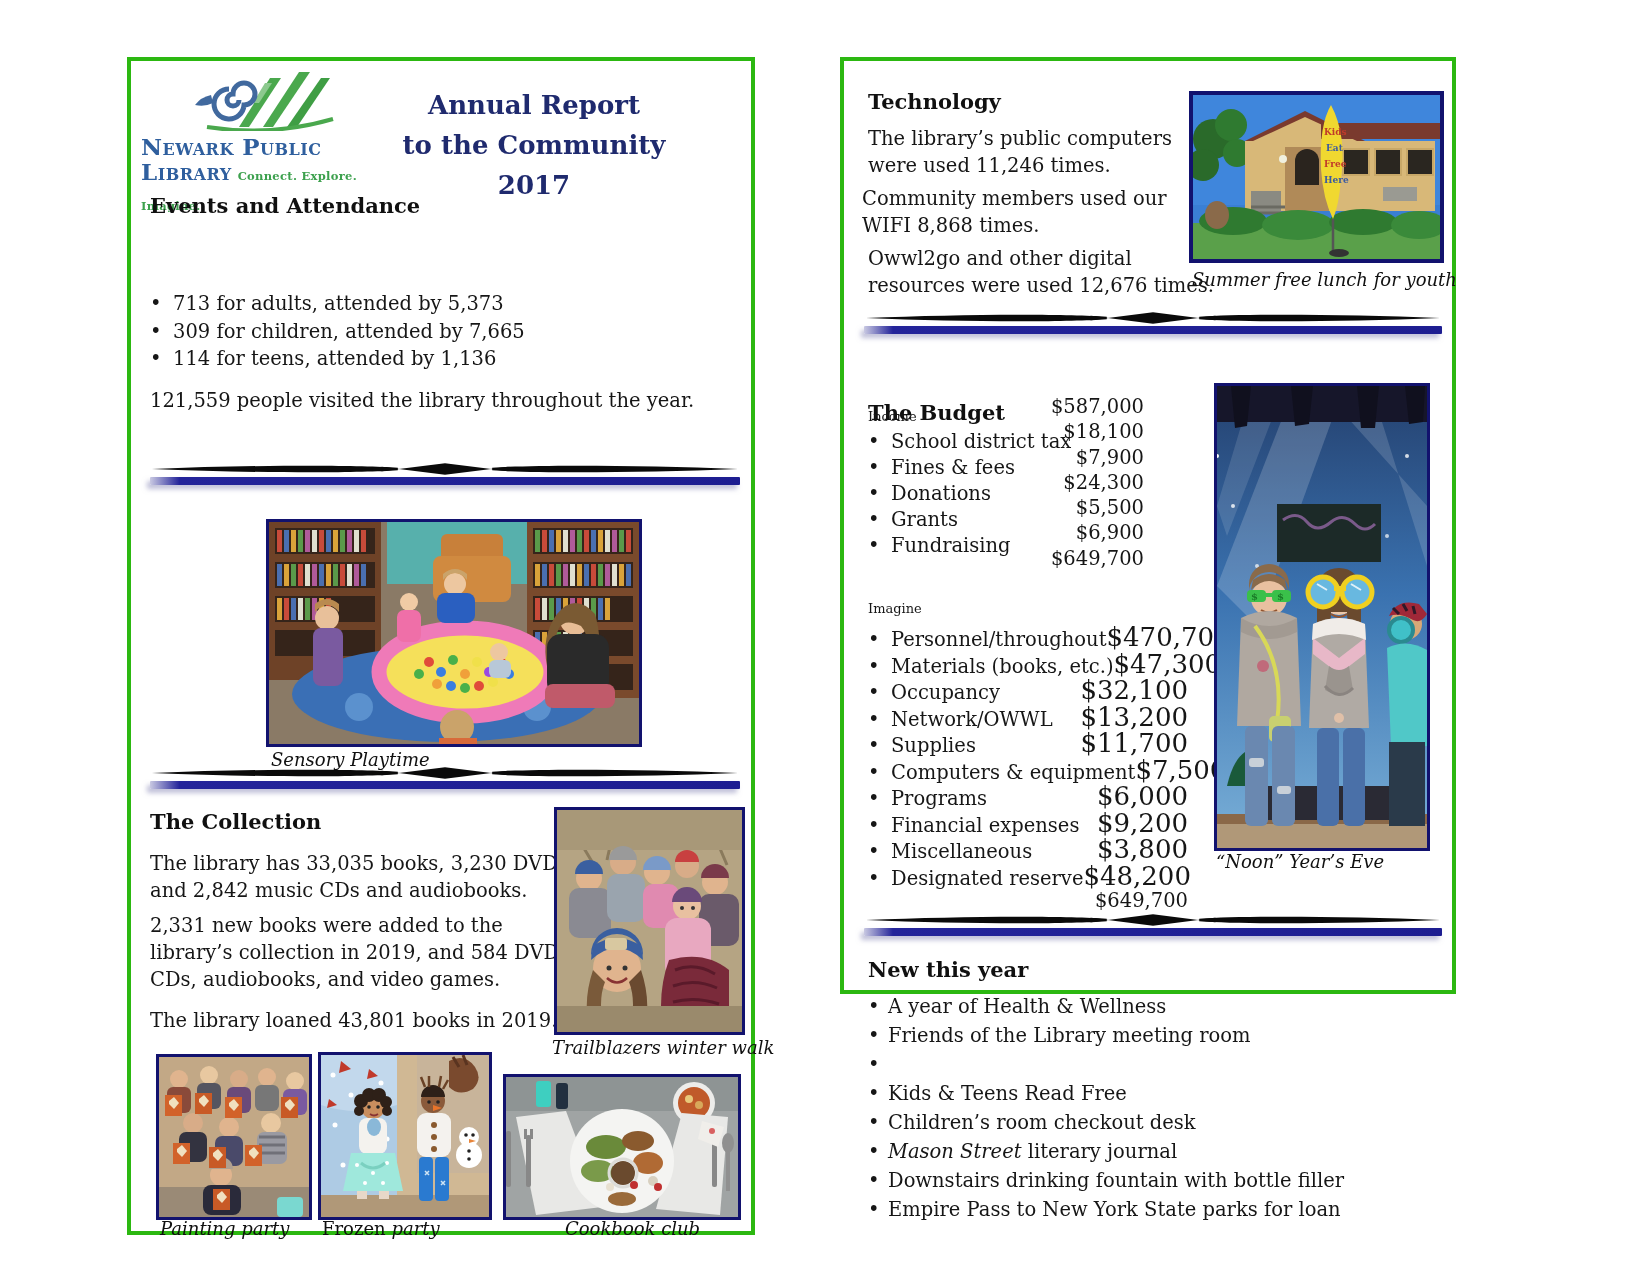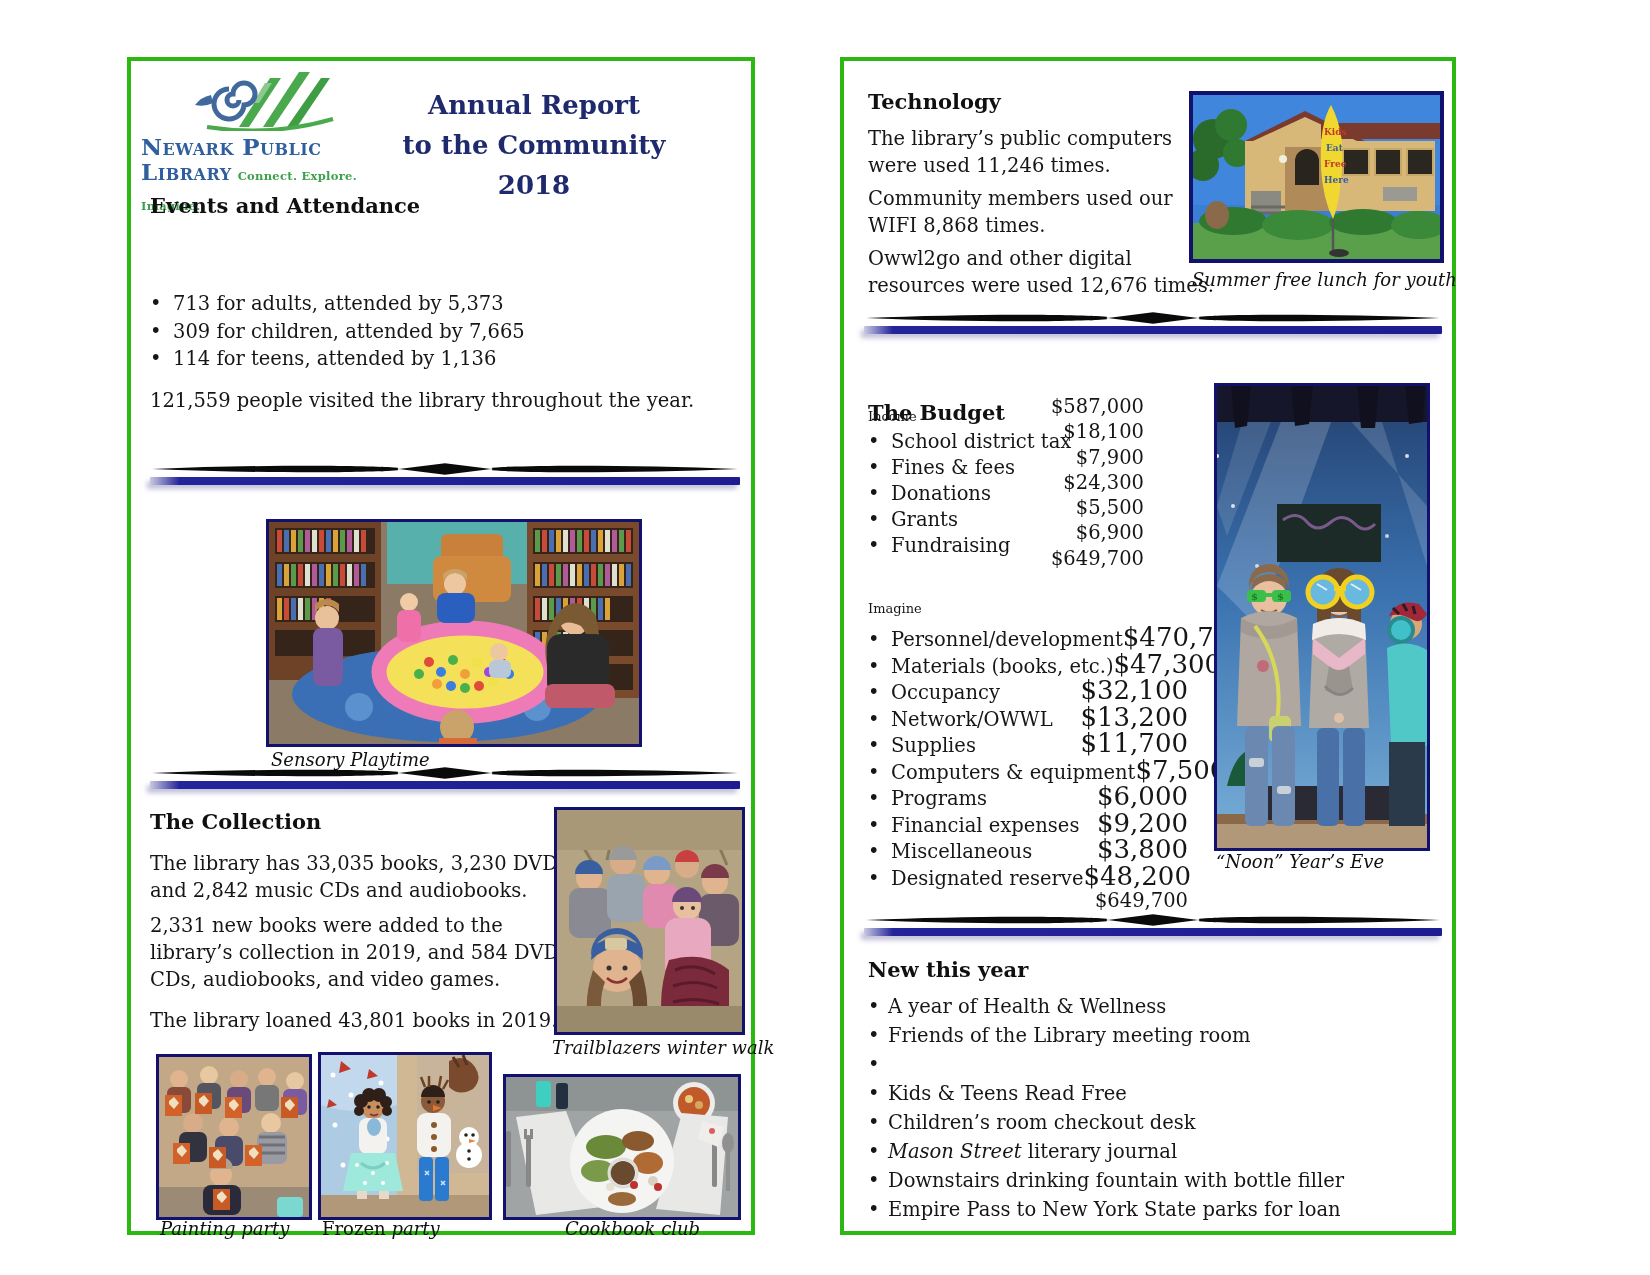--- a/index.html
+++ b/index.html
@@ -1,20 +1,20 @@
 <!DOCTYPE html>
 <html><head>
 <meta charset="utf-8">
 <style>
   html,body{margin:0;padding:0;}
   body{width:1650px;height:1275px;position:relative;background:#ffffff;
        font-family:"DejaVu Serif","Liberation Serif",serif;color:#161616;overflow:hidden;}
   .page{position:absolute;top:57px;background:#fff;border:4px solid #2cb811;box-sizing:border-box;}
   #page1{left:127px;width:628px;height:1178px;}
-  #page2{left:840px;width:616px;height:1178px;}
+  #page2{left:840px;width:616px;height:937px;}
   .abs{position:absolute;}
   .h{font-weight:bold;font-size:21px;color:#101010;white-space:nowrap;}
   .para{font-size:19.5px;line-height:27px;white-space:nowrap;}
   .cap{font-style:italic;font-size:18px;white-space:nowrap;color:#101010;}
   .title{font-weight:bold;font-size:26px;line-height:40px;color:#1f2a6e;text-align:center;}
   .photo{position:absolute;border:3px solid #12126e;background:#d8d2c8;}
   .photo svg{display:block;}
   .divider svg{display:block;}
   .dbar{height:8px;margin-top:1px;border-radius:1px;
         background:linear-gradient(90deg,#c9c9e2 0,#24249a 5%,#1d1d91 100%);
@@ -49,21 +49,21 @@
       <path d="M66,58 Q130,68 192,50" stroke="#4aa84d" stroke-width="4" fill="none"></path>
       <path d="M88,20 a15,15 0 1 0 15,16 a11,11 0 1 0 -11,-11 a6,6 0 1 0 6,6" stroke="#41699e" stroke-width="5" fill="none"></path>
       <path d="M70,26 q-10,2 -16,10 q10,2 18,-2 Z" fill="#41699e"></path>
     </svg>
     <div class="logo-l1">Newark Public</div>
     <div class="logo-l2"><span>Library</span><span class="logo-tag">Connect. Explore. Imagine.</span></div>
   </div>
 
   <div class="abs title" style="left:248px;top:24px;width:310px;">
     <div>Annual Report</div>
-    <div>to the Community 2018</div>
+    <div>to the Community 2017</div>
   </div>
 
   <div class="abs h" style="left:19px;top:132px;">Events and Attendance</div>
   <div class="abs ev-b" style="left:19px;top:231px;">
       <div class="b-row">
         <span class="dot">•</span>
         <span class="bt">713 for adults, attended by 5,373</span>
       </div>
       <div class="b-row">
         <span class="dot">•</span>
@@ -435,21 +435,21 @@
       <circle cx="206" cy="54" r="3" fill="#d86060"></circle>
     </svg>
   </div>
   <div class="abs cap" style="left:434px;top:1157px;">Cookbook club</div>
 </div>
 
 <div class="page" id="page2">
 
   <div class="abs h" style="left:24px;top:28px;">Technology</div>
   <div class="abs para" style="left:24px;top:64px;">The library’s public computers<br>were used 11,246 times.</div>
-  <div class="abs para" style="left:24px;top:124px;">Community members used our<br>WIFI 8,868 times.</div>
+  <div class="abs para" style="left:18px;top:124px;">Community members used our<br>WIFI 8,868 times.</div>
   <div class="abs para" style="left:24px;top:184px;">Owwl2go and other digital<br>resources were used 12,676 times.</div>
 
   <div class="photo" style="left:345px;top:30px;border-width:4px;">
     <svg width="247" height="164" viewBox="0 0 247 164">
       <rect width="247" height="164" fill="#3a7fd4"></rect>
       <rect x="0" y="0" width="247" height="110" fill="#3f86dc"></rect>
       <circle cx="20" cy="44" r="20" fill="#2a6a2a"></circle>
         <circle cx="38" cy="30" r="16" fill="#2f7a30"></circle>
         <circle cx="10" cy="70" r="16" fill="#2a6a2a"></circle>
         <circle cx="44" cy="58" r="14" fill="#2f7a30"></circle>
@@ -529,21 +529,21 @@
       <div>$24,300</div>
       <div>$5,500</div>
       <div>$6,900</div>
       <div>$649,700</div>
     </div>
 
   <div class="abs inc-lbl" style="left:24px;top:535px;">Imagine</div>
   <div class="abs exp-rows" style="left:24px;top:561px;">
       <div class="b-row">
         <span class="dot">•</span>
-        <span class="bt">Personnel/development</span>
+        <span class="bt">Personnel/throughout</span>
         <span class="exp-val">$470,700</span>
       </div>
       <div class="b-row">
         <span class="dot">•</span>
         <span class="bt">Materials (books, etc.)</span>
         <span class="exp-val">$47,300</span>
       </div>
       <div class="b-row">
         <span class="dot">•</span>
         <span class="bt">Occupancy</span>

